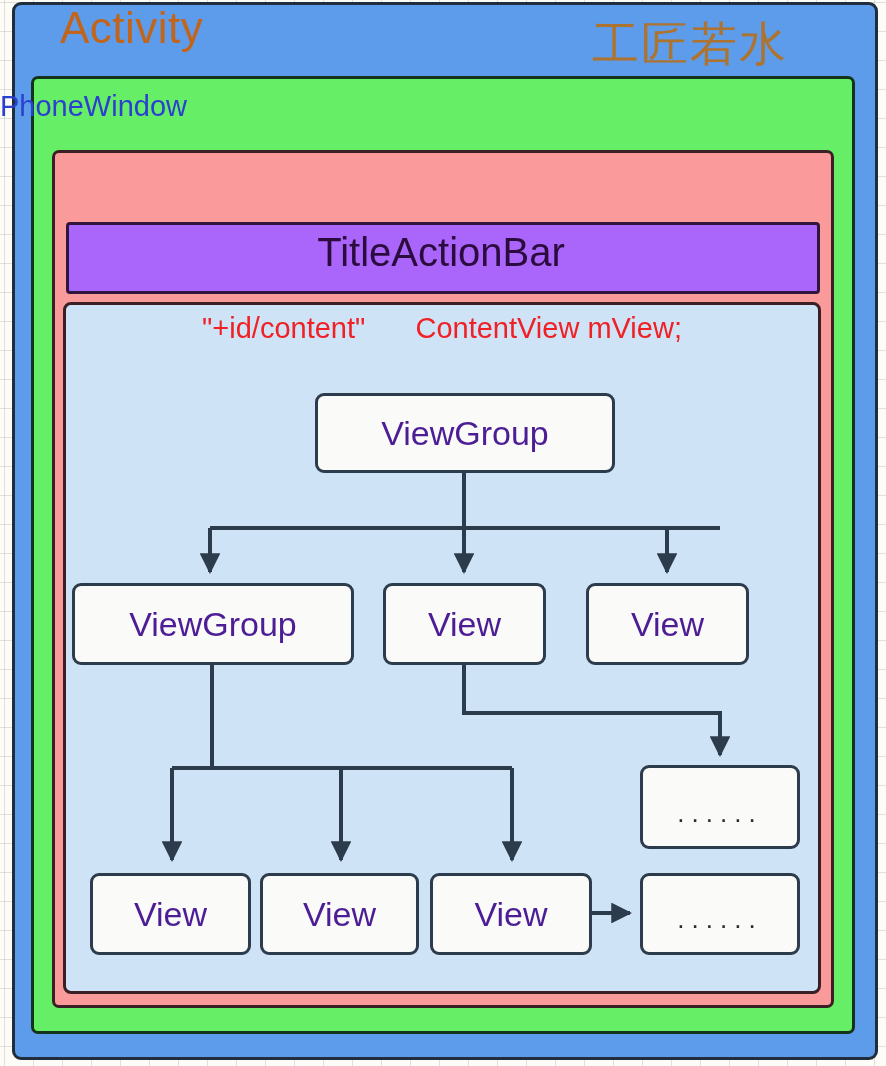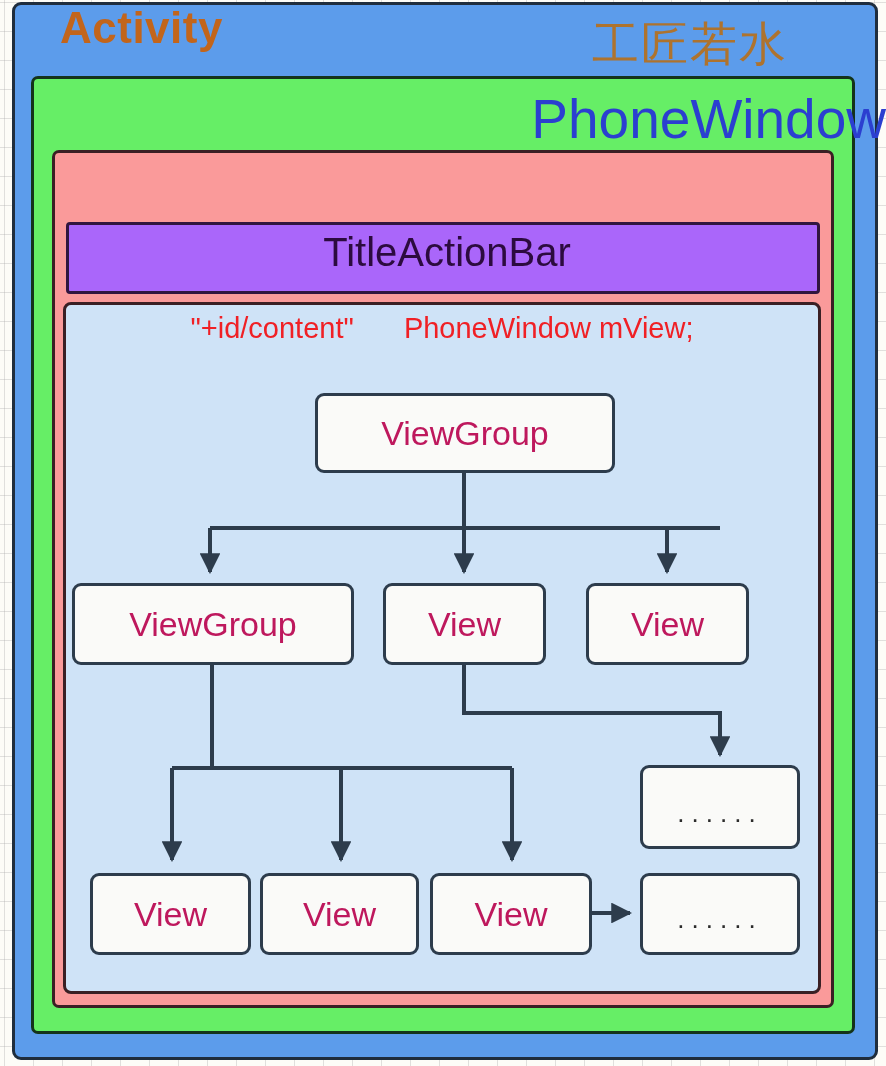--- a/index.html
+++ b/index.html
@@ -66,48 +66,48 @@
 
   
   .caption {
     position: absolute;
     white-space: nowrap;
     line-height: 1;
   }
   .cap-activity {
     left: 60px; top: 6px;
     font-size: 44px;
-    font-weight: bold;
+    font-weight: normal;
     color: #c2651b;
     letter-spacing: 0.5px;
   }
   .cap-watermark {
     left: 592px; top: 20px;
     font-size: 47px;
     font-family: "DejaVu Serif", "Liberation Serif", serif;
     color: #b5701f;
     opacity: 0.92;
     letter-spacing: 2px;
   }
   .cap-phonewindow {
     left: 0; top: 92px;
     width: 886px;
-    text-align: right;
-    font-size: 55px;
+    text-align: left;
+    font-size: 29px;
     color: #2b3fd0;
   }
   .cap-decorview {
     left: 0; top: 164px;
     width: 886px;
     text-align: center;
     font-size: 40px;
     color: #1d6b12;
   }
   .cap-titleactionbar {
-    left: 70px; top: 232px;
+    left: 64px; top: 232px;
     width: 754px;
     text-align: center;
     font-size: 40px;
     color: #2c0b3f;
   }
   .cap-contentline {
     left: 63px; top: 314px;
     width: 758px;
     text-align: center;
     font-size: 29px;
@@ -118,21 +118,21 @@
   
   .node {
     position: absolute;
     box-sizing: border-box;
     background: #fafaf8;
     border: 3px solid #2d3c4c;
     border-radius: 9px;
     display: flex;
     align-items: center;
     justify-content: center;
-    color: #be185d;
+    color: #4c1d95;
     font-size: 34px;
     line-height: 1;
   }
   .node.dots {
     font-size: 26px;
     letter-spacing: 7px;
     color: #2b2b2b;
     align-items: flex-end;
     padding-bottom: 20px;
     justify-content: center;
@@ -158,21 +158,21 @@
   <div class="panel content-panel"></div>
 
   <div class="caption cap-activity">Activity</div>
   <div class="caption cap-watermark">工匠若水</div>
   <div class="caption cap-phonewindow">PhoneWindow</div>
   <div class="caption cap-titleactionbar">TitleActionBar</div>
 
   <div class="caption cap-contentline">
     <span>"+id/content"</span>
     <span class="gap"></span>
-    <span>PhoneWindow mView;</span>
+    <span>ContentView mView;</span>
   </div>
 
   <svg class="wires" viewBox="0 0 886 1066" xmlns="http://www.w3.org/2000/svg">
     <defs>
       <marker id="ah" viewBox="0 0 10 10" refX="9" refY="5" markerWidth="5.2" markerHeight="5.2" orient="auto-start-reverse">
         <path d="M 0 0 L 10 5 L 0 10 z" fill="#2d3c4c"></path>
       </marker>
     </defs>
     <g fill="none" stroke="#2d3c4c" stroke-width="4" stroke-linejoin="miter">
 

